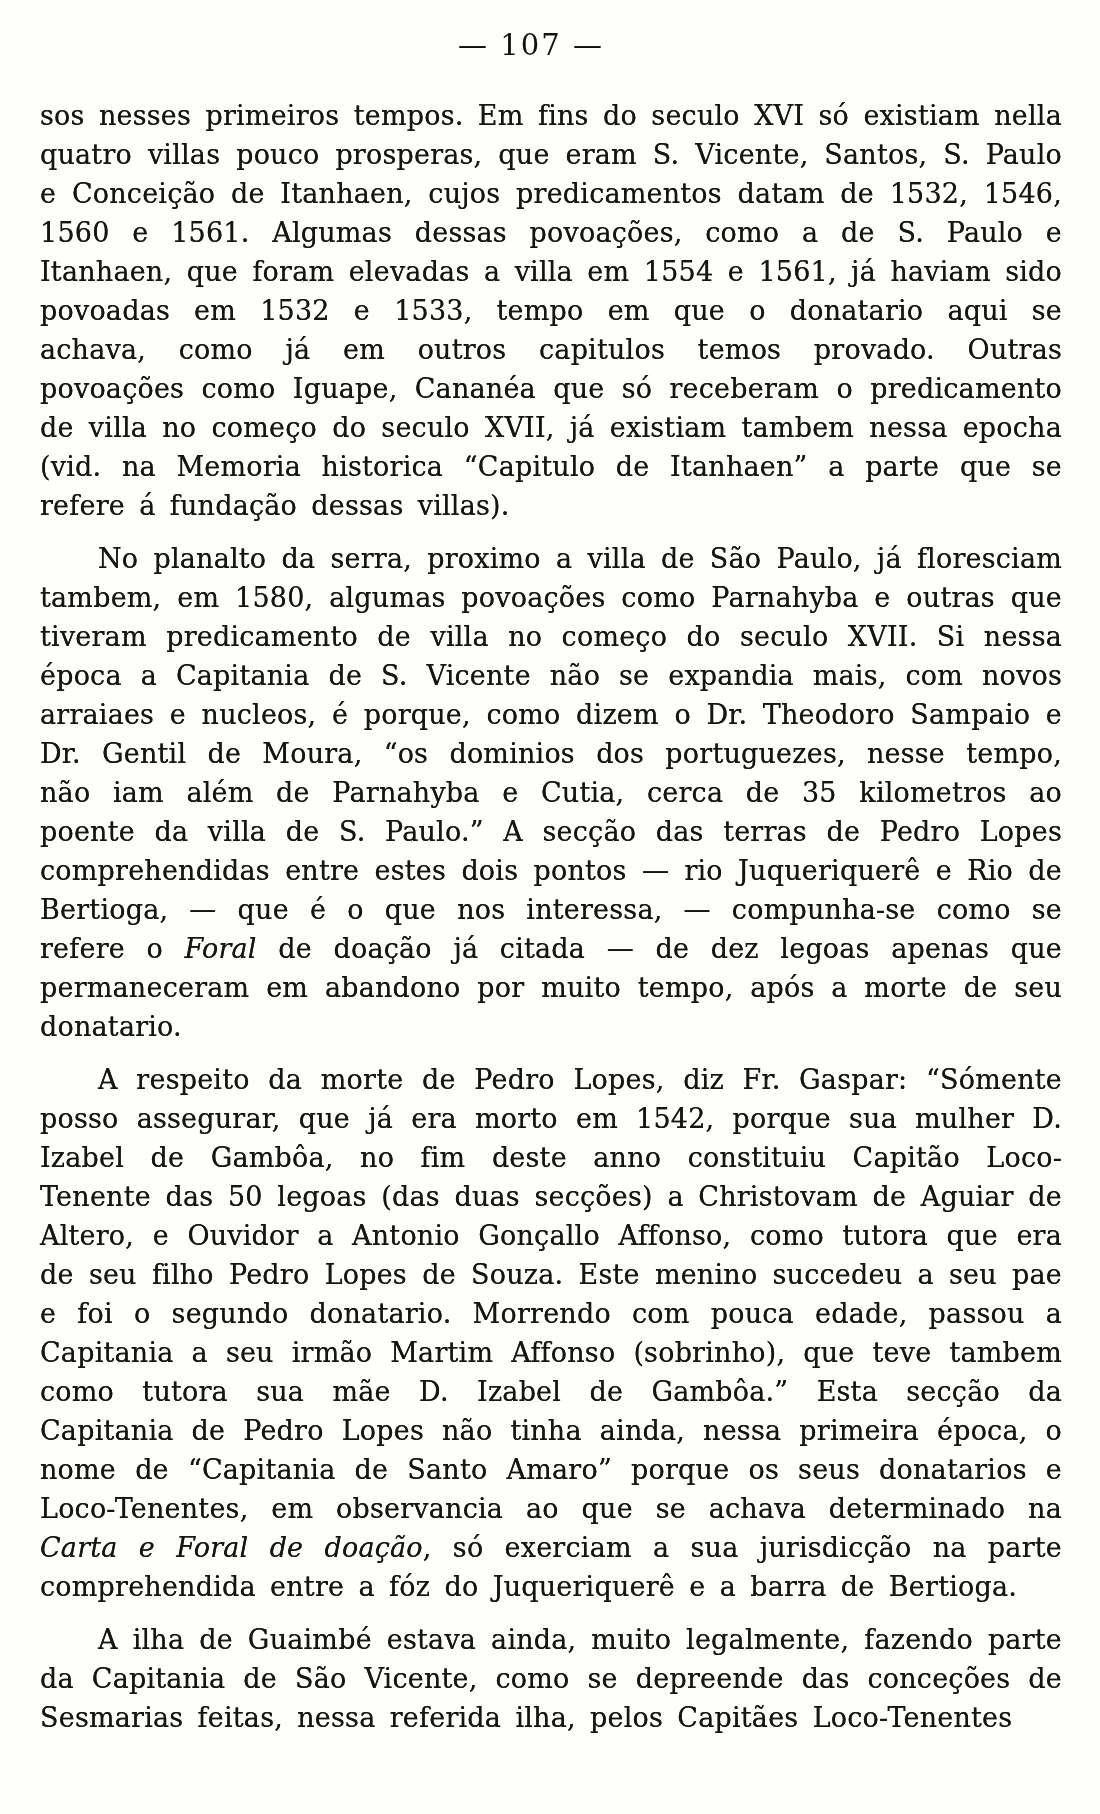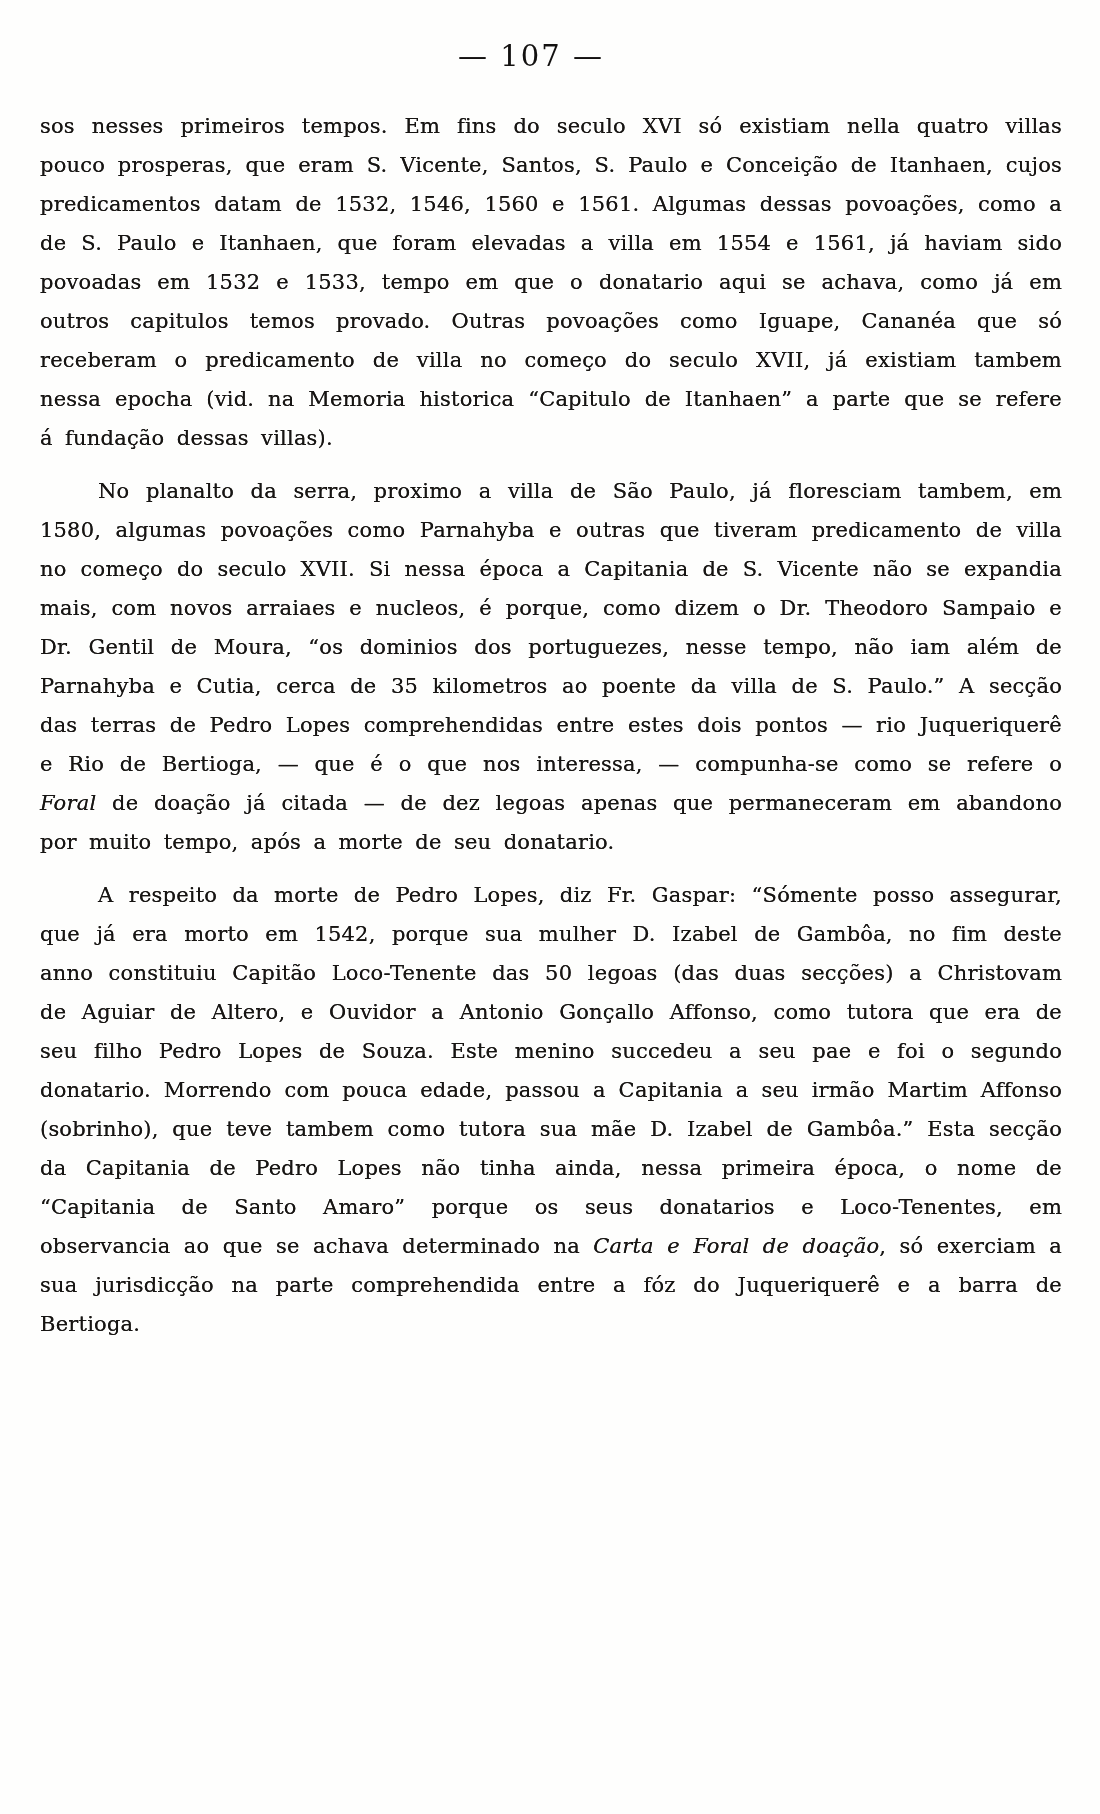--- a/index.html
+++ b/index.html
@@ -22,31 +22,31 @@
     width: 1100px;
     height: 1814px;
     background: #fefefd;
     box-sizing: border-box;
     padding: 24px 38px 0 40px;
   }
   .page-number {
     text-align: center;
     font-size: 29px;
     letter-spacing: 2px;
-    margin: 11px 40px 0 0;
+    margin: 0 40px 0 0;
     padding-top: 4px;
     color: #131110;
   }
   .body-text {
     margin-top: 34px;
     width: 1022px;
   }
   p.para {
     margin: 0;
-    font-size: 21px;
+    font-size: 27px;
     line-height: 39px;
     text-align: justify;
     text-justify: inter-word;
     word-spacing: 5.5px;
     letter-spacing: 0.2px;
     color: #171513;
     
     text-shadow: 0 0 0.45px rgba(20, 17, 15, 0.85);
   }
   p.para + p.para {
@@ -68,15 +68,16 @@
   <div class="page-number">— 107 —</div>
 
   <div class="body-text">
 
     <p class="para"><span>sos nesses primeiros tempos. Em fins do seculo XVI só existiam nella quatro villas pouco prosperas, que eram S. Vicente, Santos, S. Paulo e Conceição de Itanhaen, cujos predicamentos datam de 1532, 1546, 1560 e 1561. Algumas dessas povoações, como a de S. Paulo e Itanhaen, que foram elevadas a villa em 1554 e 1561, já haviam sido povoadas em 1532 e 1533, tempo em que o donatario aqui se achava, como já em outros capitulos temos provado. Outras povoações como Iguape, Cananéa que só receberam o predicamento de villa no começo do seculo XVII, já existiam tambem nessa epocha (vid. na Memoria historica “Capitulo de Itanhaen” a parte que se refere á fundação dessas villas).</span></p>
 
     <p class="para indent"><span>No planalto da serra, proximo a villa de São Paulo, já floresciam tambem, em 1580, algumas povoações como Parnahyba e outras que tiveram predicamento de villa no começo do seculo XVII. Si nessa época a Capitania de S. Vicente não se expandia mais, com novos arraiaes e nucleos, é porque, como dizem o Dr. Theodoro Sampaio e Dr. Gentil de Moura, “os dominios dos portuguezes, nesse tempo, não iam além de Parnahyba e Cutia, cerca de 35 kilometros ao poente da villa de S. Paulo.” A secção das terras de Pedro Lopes comprehendidas entre estes dois pontos — rio Juqueriquerê e Rio de Bertioga, — que é o que nos interessa, — compunha-se como se refere o </span><em class="it">Foral</em><span> de doação já citada — de dez legoas apenas que permaneceram em abandono por muito tempo, após a morte de seu donatario.</span></p>
 
     <p class="para indent"><span>A respeito da morte de Pedro Lopes, diz Fr. Gaspar: “Sómente posso assegurar, que já era morto em 1542, porque sua mulher D. Izabel de Gambôa, no fim deste anno constituiu Capitão Loco-Tenente das 50 legoas (das duas secções) a Christovam de Aguiar de Altero, e Ouvidor a Antonio Gonçallo Affonso, como tutora que era de seu filho Pedro Lopes de Souza. Este menino succedeu a seu pae e foi o segundo donatario. Morrendo com pouca edade, passou a Capitania a seu irmão Martim Affonso (sobrinho), que teve tambem como tutora sua mãe D. Izabel de Gambôa.” Esta secção da Capitania de Pedro Lopes não tinha ainda, nessa primeira época, o nome de “Capitania de Santo Amaro” porque os seus donatarios e Loco-Tenentes, em observancia ao que se achava determinado na </span><em class="it">Carta e Foral de doação</em><span>, só exerciam a sua jurisdicção na parte comprehendida entre a fóz do Juqueriquerê e a barra de Bertioga.</span></p>
 
+    <p class="para indent"><span>A ilha de Guaimbé estava ainda, muito legalmente, fazendo parte da Capitania de São Vicente, como se depreende das conceções de Sesmarias feitas, nessa referida ilha, pelos Capitães Loco-Tenentes</span></p>
 
   </div>
 </div>
 
 </body></html>

